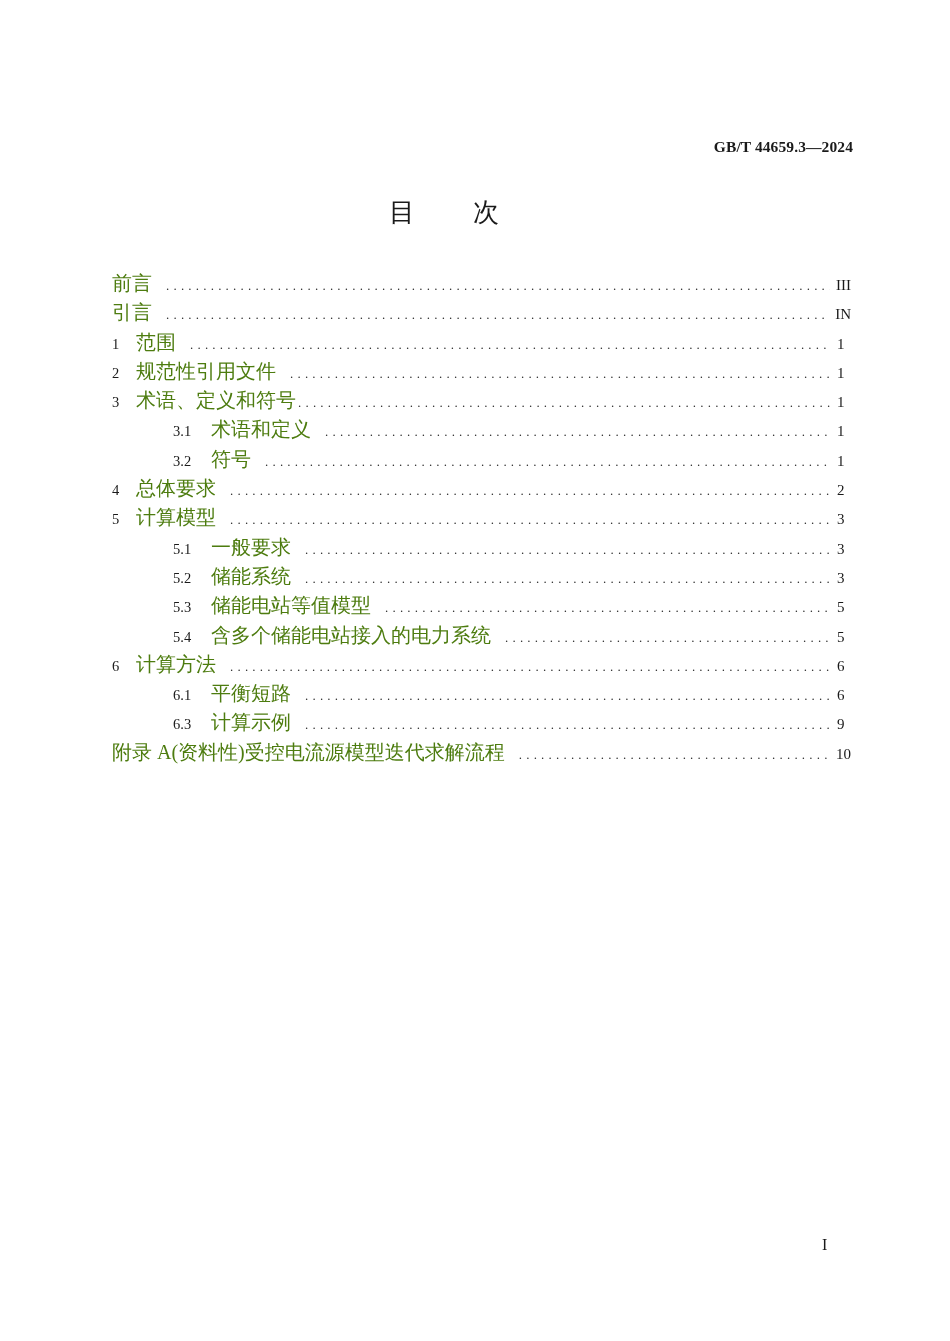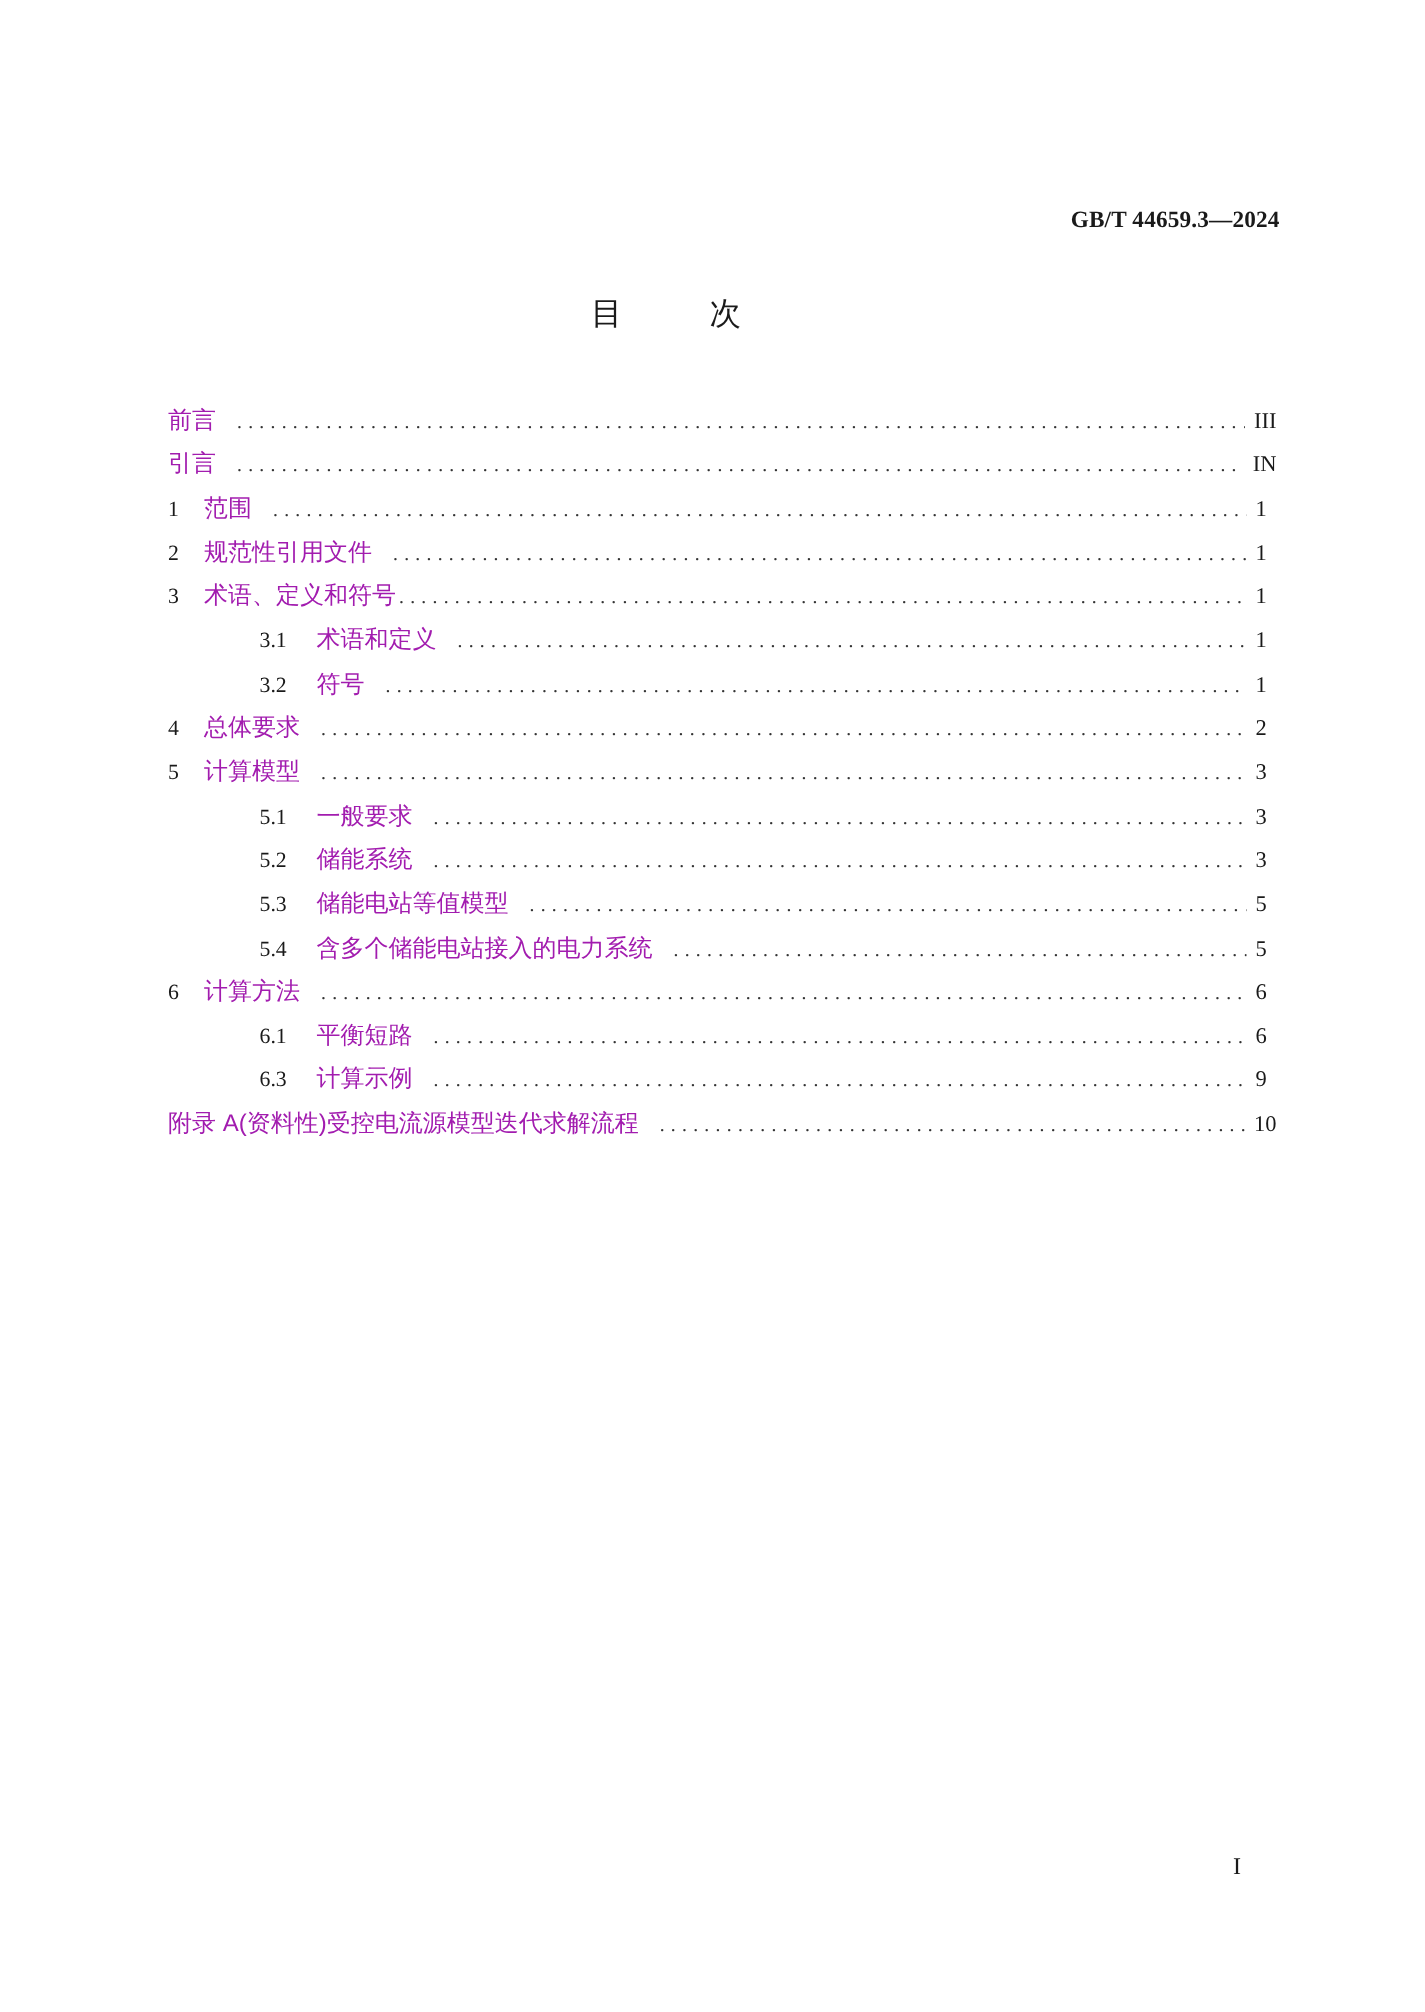--- a/index.html
+++ b/index.html
@@ -23,21 +23,21 @@
     font-size: 15.5px;
     letter-spacing: 0.1px;
     margin-top: 25px;
   }
   .toc-title {
     position: absolute;
     top: 195px;
     left: 0;
     width: 888px;
     text-align: center;
-    font-size: 21px;
+    font-size: 26px;
     font-family: "DejaVu Sans", sans-serif;
     letter-spacing: 0;
   }
   .toc-title .ch1 { margin-right: 58px; }
   .toc-list {
     position: absolute;
     top: 270px;
     left: 112px;
     width: 739px;
     margin: 0;
@@ -52,23 +52,23 @@
     white-space: nowrap;
   }
   .toc-row.lvl2 { padding-left: 16px; }
   .toc-num {
     display: inline-block;
     margin-right: 10px;
   }
   .toc-row.lvl1 .toc-num { min-width: 14px; }
   .toc-row.lvl2 .toc-num { min-width: 28px; margin-left: 45px; }
   .toc-text {
-    font-family: Liberation Sans, sans-serif;
-    font-size: 16px;
-    color: #a21caf;
+    font-family: Liberation Serif, serif;
+    font-size: 20px;
+    color: #4d7c0f;
   }
   .toc-dots {
     flex: 1;
     overflow: hidden;
     margin: 0 6px 0 14px;
     color: #333;
     letter-spacing: 4.2px;
     font-size: 13px;
   }
   .toc-dots::before {

